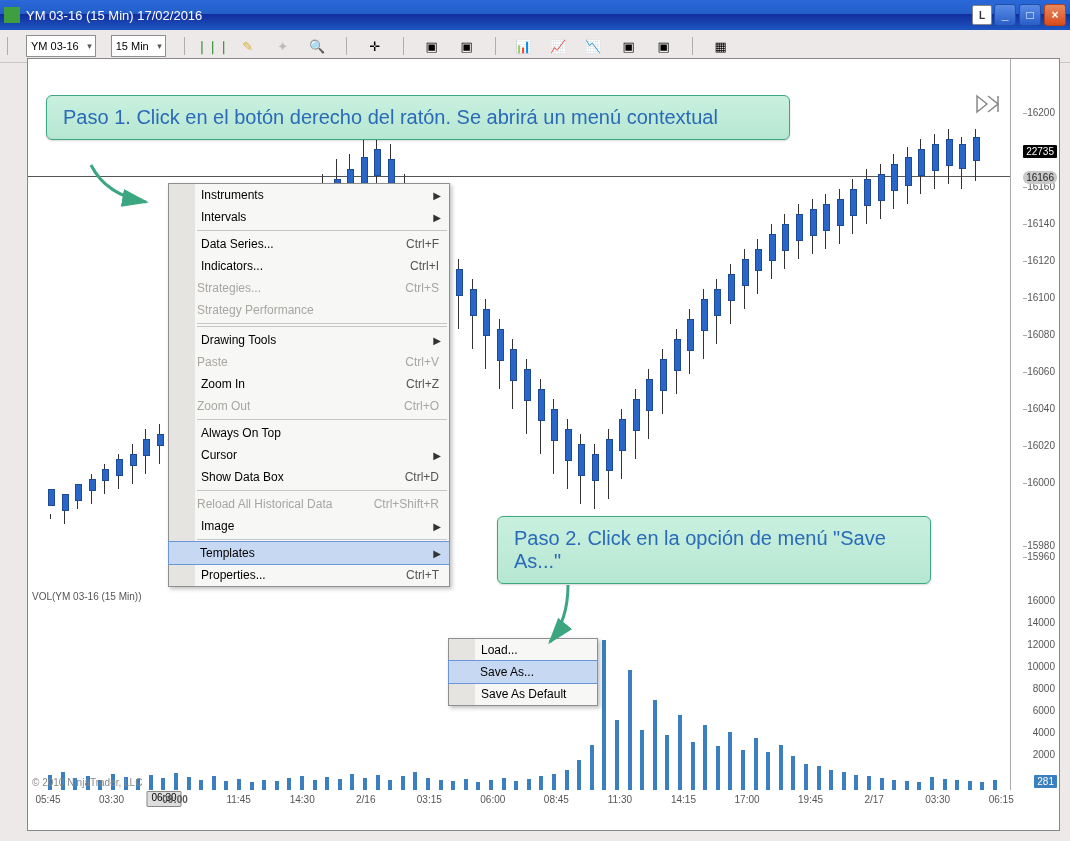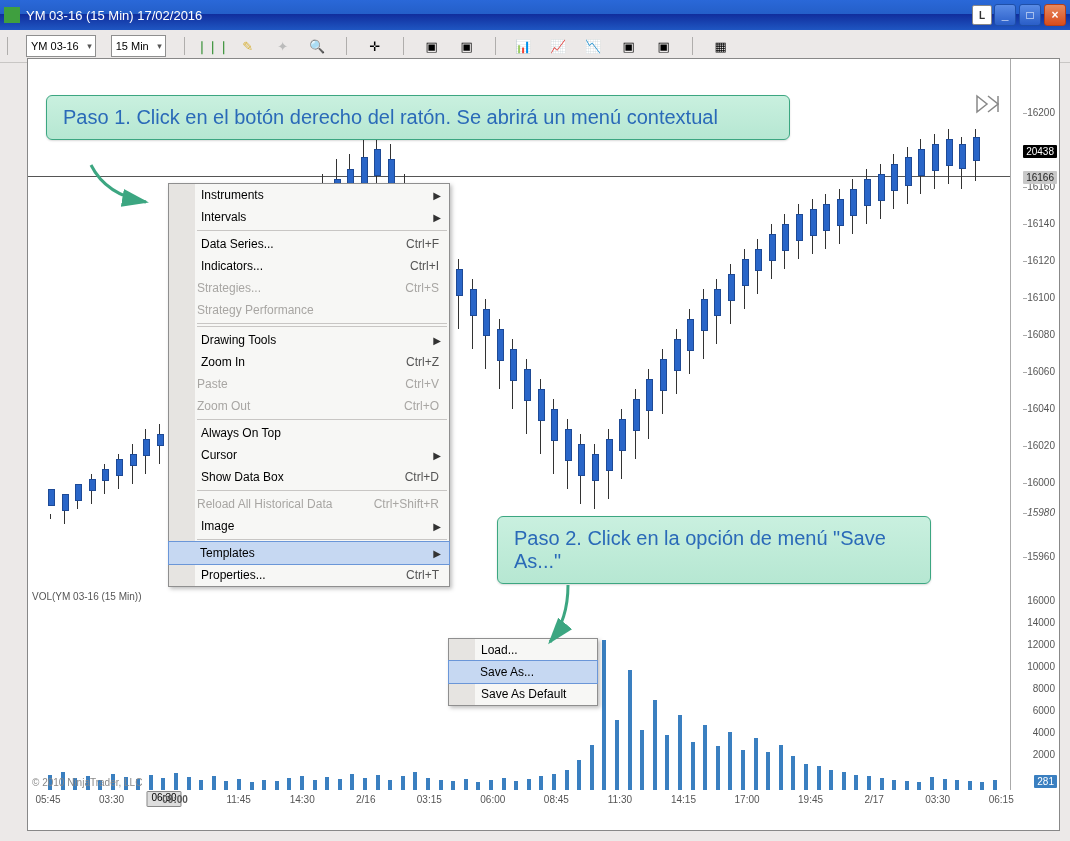--- a/index.html
+++ b/index.html
@@ -392,25 +392,25 @@
           <div class="ytick" style="top: 85px;">16180<div class="mark"></div></div>
           <div class="ytick" style="top: 122px;">16160<div class="mark"></div></div>
           <div class="ytick" style="top: 159px;">16140<div class="mark"></div></div>
           <div class="ytick" style="top: 196px;">16120<div class="mark"></div></div>
           <div class="ytick" style="top: 233px;">16100<div class="mark"></div></div>
           <div class="ytick" style="top: 270px;">16080<div class="mark"></div></div>
           <div class="ytick" style="top: 307px;">16060<div class="mark"></div></div>
           <div class="ytick" style="top: 344px;">16040<div class="mark"></div></div>
           <div class="ytick" style="top: 381px;">16020<div class="mark"></div></div>
           <div class="ytick" style="top: 418px;">16000<div class="mark"></div></div>
-          <div class="ytick" style="top: 448px; font-style: italic;">15980<div class="mark"></div></div>
+          <div class="ytick" style="top: 481px;">15980<div class="mark"></div></div>
           <div class="ytick" style="top: 492px;">15960<div class="mark"></div></div>
         </div>
-      <div class="price-label grey" style="top:112px;">16166</div>
-      <div class="price-label" style="top:86px;">20438</div>
+      <div class="price-label grey" style="top:112px;border-radius:6px;">16166</div>
+      <div class="price-label" style="top:86px;">22735</div>
     </div>
 
     <div class="volume-panel">
       <div class="vol-title">VOL(YM 03-16 (15 Min))</div>
       <div class="vbars" id="vbars">
           <div class="vbar" style="left: 20px; height: 15px;"></div>
           <div class="vbar" style="left: 32.6px; height: 18px;"></div>
           <div class="vbar" style="left: 45.2px; height: 12px;"></div>
           <div class="vbar" style="left: 57.8px; height: 14px;"></div>
           <div class="vbar" style="left: 70.4px; height: 10px;"></div>
@@ -526,22 +526,22 @@
   <div class="mi">Instruments<span class="arrow">▶</span></div>
       <div class="mi">Intervals<span class="arrow">▶</span></div>
       <div class="msep"></div>
       <div class="mi">Data Series...<span class="sc">Ctrl+F</span></div>
       <div class="mi">Indicators...<span class="sc">Ctrl+I</span></div>
       <div class="mi dis">Strategies...<span class="sc">Ctrl+S</span></div>
       <div class="mi dis">Strategy Performance</div>
       <div class="msep"></div>
       <div class="msep"></div>
       <div class="mi">Drawing Tools<span class="arrow">▶</span></div>
+      <div class="mi dis">Paste<span class="sc">Ctrl+V</span></div>
       <div class="mi">Zoom In<span class="sc">Ctrl+Z</span></div>
-      <div class="mi dis">Paste<span class="sc">Ctrl+V</span></div>
       <div class="mi dis">Zoom Out<span class="sc">Ctrl+O</span></div>
       <div class="msep"></div>
       <div class="mi">Always On Top</div>
       <div class="mi">Cursor<span class="arrow">▶</span></div>
       <div class="mi">Show Data Box<span class="sc">Ctrl+D</span></div>
       <div class="msep"></div>
       <div class="mi dis">Reload All Historical Data<span class="sc">Ctrl+Shift+R</span></div>
       <div class="mi">Image<span class="arrow">▶</span></div>
       <div class="msep"></div>
       <div class="mi sel">Templates<span class="arrow">▶</span></div>

